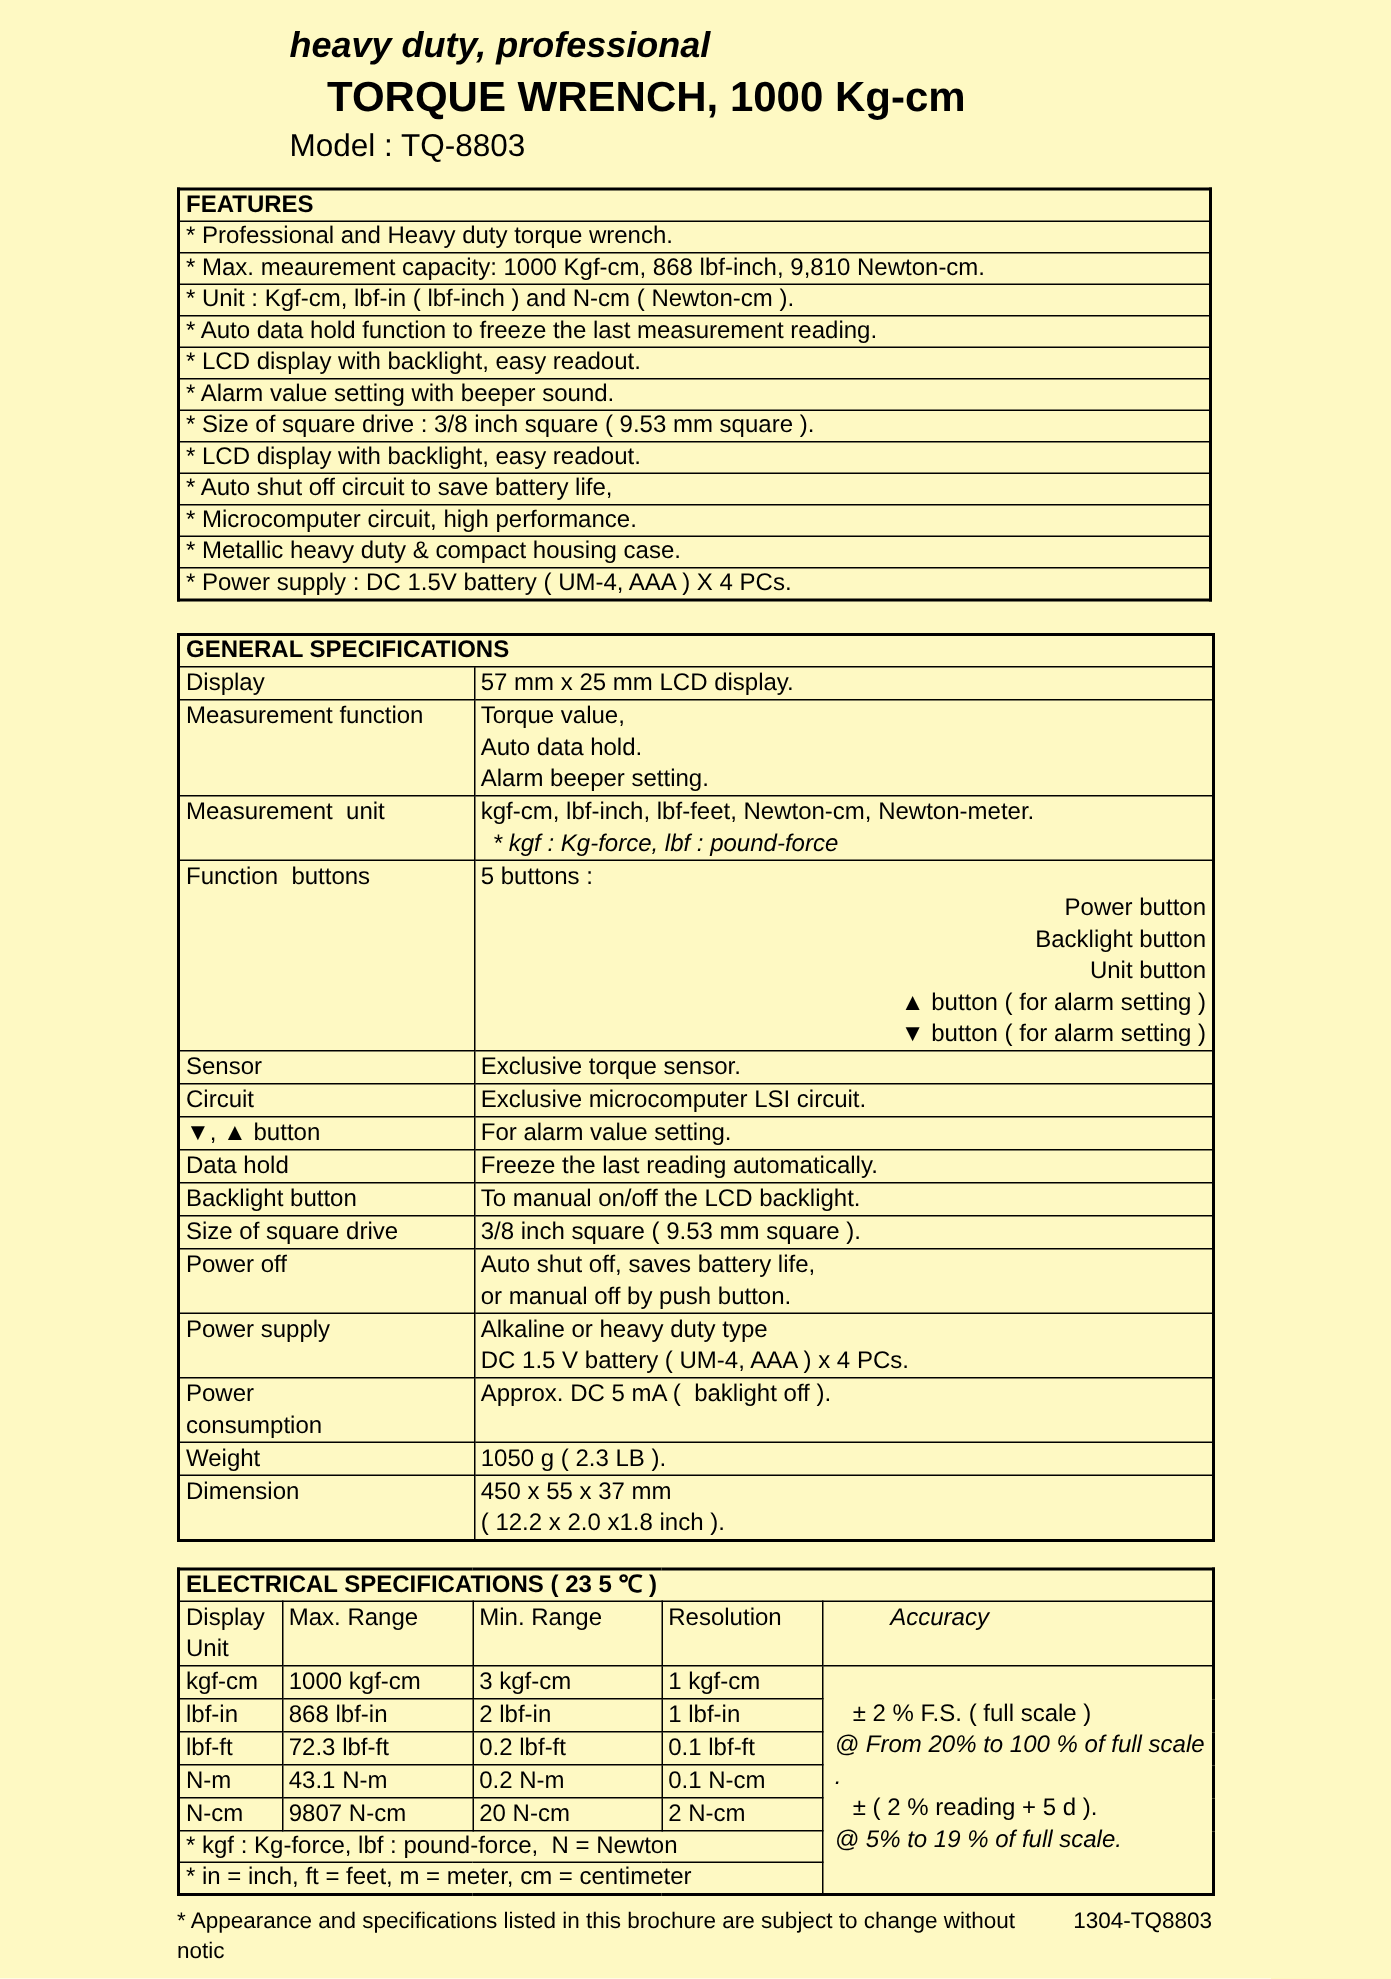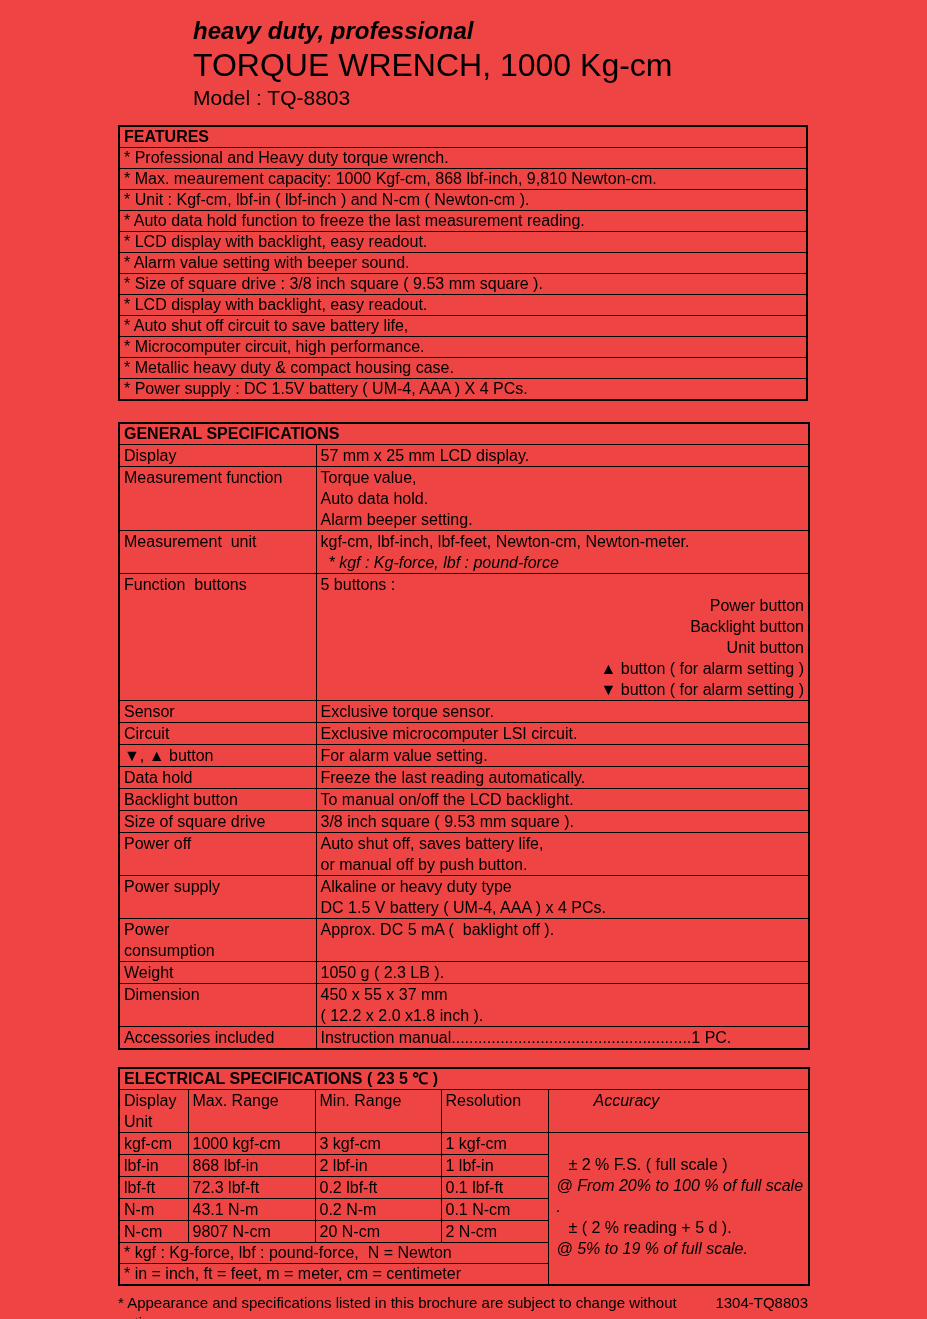--- a/index.html
+++ b/index.html
@@ -1,29 +1,29 @@
 <!DOCTYPE html>
 <html><head>
 <meta charset="utf-8">
 <style>
   * { box-sizing: border-box; margin: 0; padding: 0; }
   html, body { background: #fff; }
   .page {
     position: relative;
     width: 927px;
     height: 1319px;
-    background: #ef4444;
+    background: #fef9c3;
     color: #000;
     font-family: "Liberation Sans", sans-serif;
     overflow: hidden;
   }
   
   .doc-header { padding: 16px 0 0 193px; }
   .tagline { font-size: 24px; font-weight: bold; font-style: italic; line-height: 30px; }
-  .doc-title { font-size: 32px; font-weight: normal; line-height: 38px; }
+  .doc-title { font-size: 28px; font-weight: bold; line-height: 38px; margin-left: 25px; }
   .model { font-size: 21px; font-weight: normal; line-height: 27px; }
 
   
   table { border-collapse: collapse; table-layout: fixed; margin-left: 118px; width: 690px; }
   table { border: 2px solid #000; }
   th, td { border: 1px solid #000; vertical-align: top; font-size: 16px; font-weight: normal; text-align: left; padding: 0 4px; }
   th.section-title { text-align: left; font-weight: bold; height: 15px; line-height: 20px; }
   .line { line-height: 21px; white-space: pre-wrap; }
 
   
@@ -211,26 +211,20 @@
       <td>
             <div class="line">1050 g ( 2.3 LB ).</div>
           </td>
     </tr>
     <tr>
       <td class="g-label">Dimension</td>
       <td>
         <div class="line">450 x 55 x 37 mm</div>
         <div class="line">( 12.2 x 2.0 x1.8 inch ).</div>
       </td>
-    </tr>
-    <tr>
-      <td class="g-label">Accessories included</td>
-      <td>
-            <div class="line">Instruction manual......................................................1 PC.</div>
-          </td>
     </tr>
   </tbody>
     </table>
 
   <table class="electrical">
     <colgroup>
       <col style="width:69px">
         <col style="width:127px">
         <col style="width:126px">
         <col style="width:107px">

